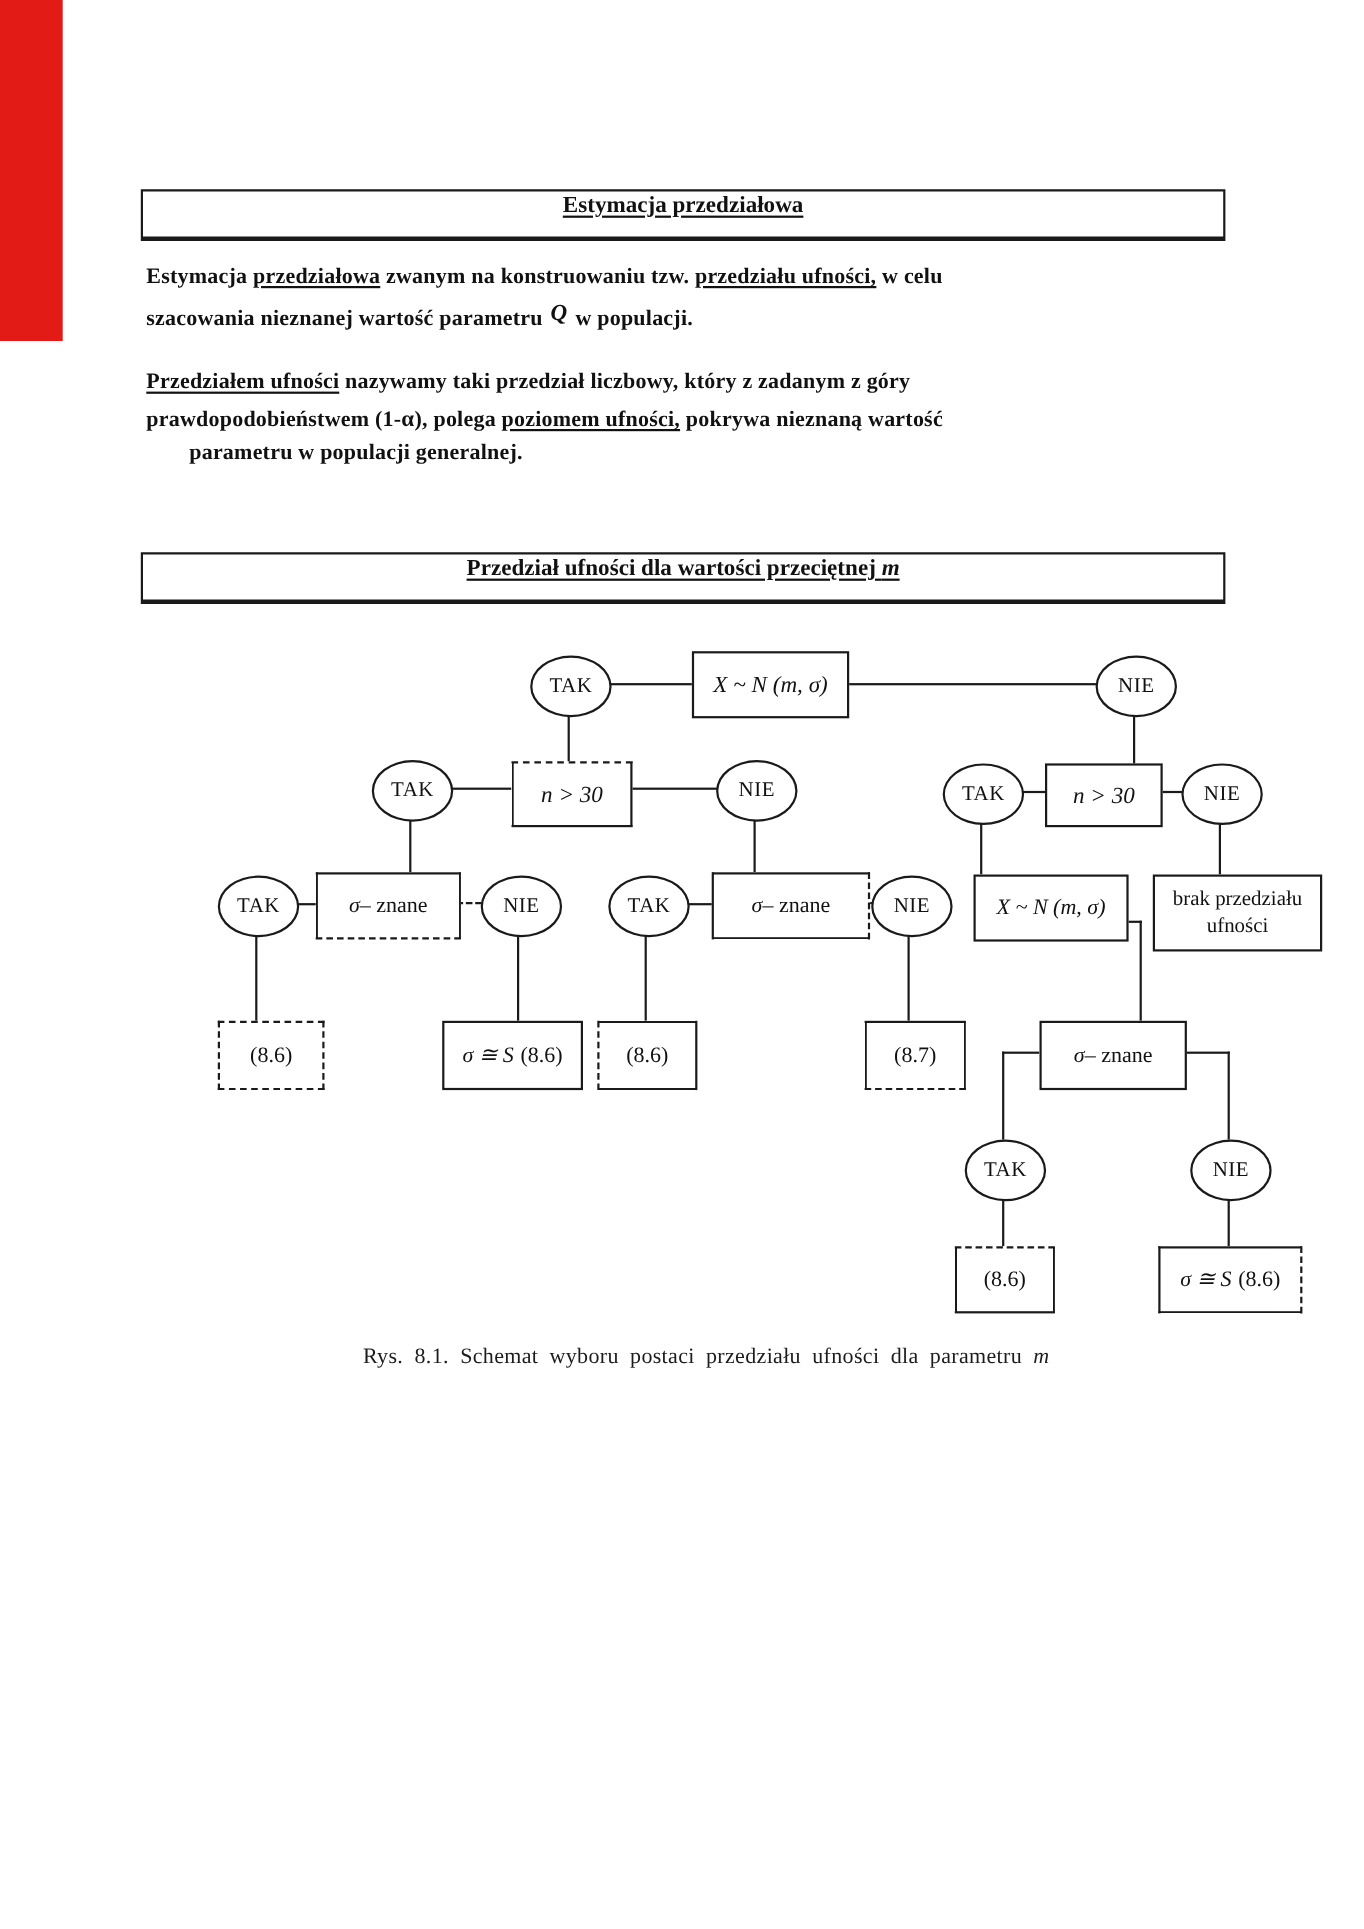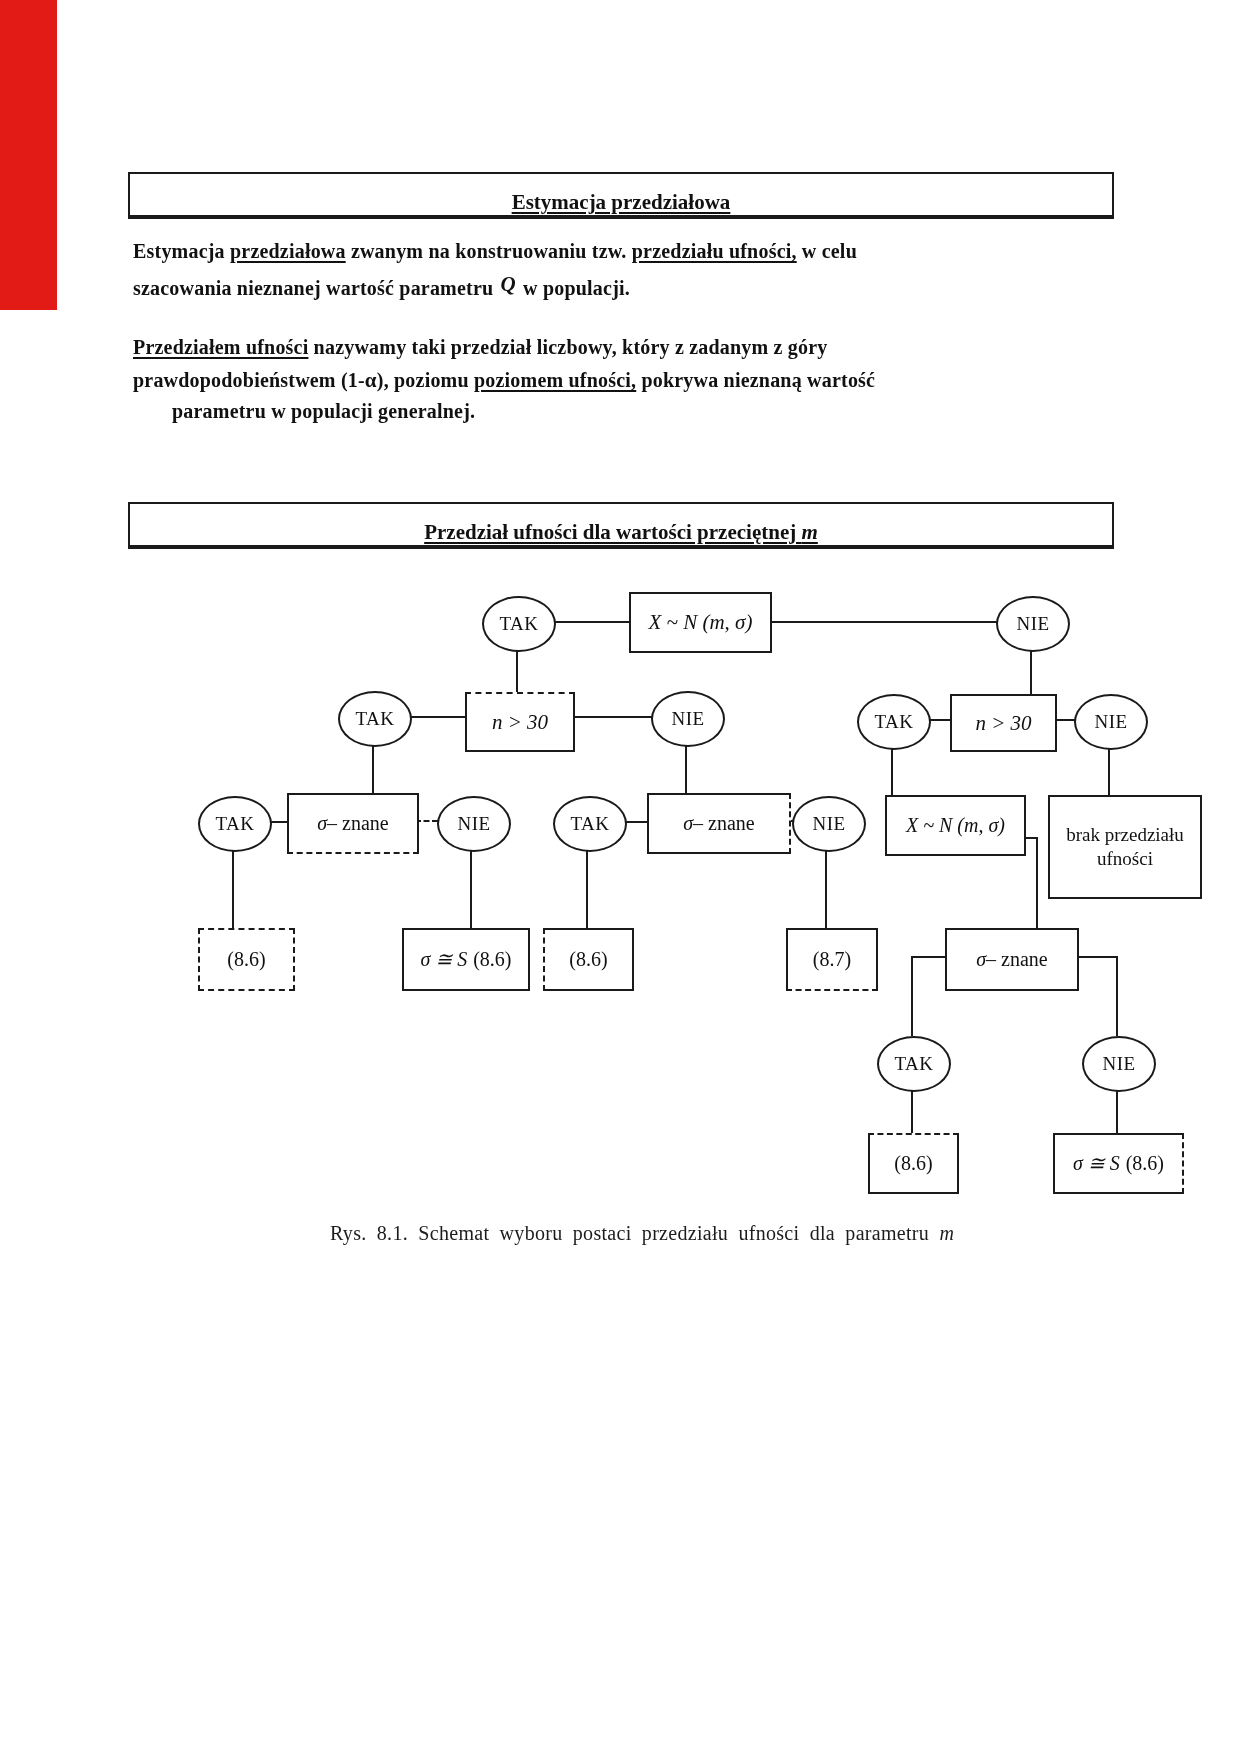--- a/index.html
+++ b/index.html
@@ -11,21 +11,21 @@
     color:#111;
     overflow:hidden;
   }
   
   .red-strip{position:absolute;left:0;top:0;width:57px;height:310px;background:#e31b17;}
 
   
   .title-box{
     position:absolute;left:128px;width:982px;height:41px;
     border:2px solid #1a1a1a;border-bottom-width:4px;
-    display:flex;align-items:flex-end;justify-content:center;
+    display:flex;align-items:flex-start;justify-content:center;
     font-weight:bold;font-size:21px;background:#fff;
   }
   .title-box .u{white-space:pre;}
   .tb1{top:172px;}
   .tb2{top:502px;}
 
   
   .pline{
     position:absolute;left:133px;
     font-weight:bold;font-size:20px;white-space:nowrap;letter-spacing:0.2px;
@@ -59,21 +59,21 @@
   .e-tak3{left:198px;top:796px;}   .e-nie3{left:437px;top:796px;}
   .e-tak4{left:553px;top:796px;}   .e-nie4{left:792px;top:796px;}
   .e-tak5{left:877px;top:1036px;}  .e-nie5{left:1082px;top:1036px;}
 
   .b-root {left:629px;top:592px;width:139px;height:57px;font-size:21px;}
   .b-n30l {left:465px;top:692px;width:106px;height:56px;font-size:21px;border-top-style:dashed;}
   .b-n30r {left:950px;top:694px;width:103px;height:54px;font-size:21px;}
   .b-sigl {left:287px;top:793px;width:128px;height:57px;border-bottom-style:dashed;}
   .b-sigm {left:647px;top:793px;width:140px;height:57px;border-right-style:dashed;}
   .b-xnrm {left:885px;top:795px;width:137px;height:57px;font-size:20px;}
-  .b-brak {left:1048px;top:795px;width:154px;height:104px;font-size:19px;padding:0 6px;box-sizing:border-box;}
+  .b-brak {left:1048px;top:795px;width:154px;height:70px;font-size:19px;padding:0 6px;box-sizing:border-box;}
   .b-l86a {left:198px;top:928px;width:93px;height:59px;border-style:dashed;}
   .b-lssa {left:402px;top:928px;width:124px;height:59px;}
   .b-l86b {left:543px;top:928px;width:87px;height:59px;border-left-style:dashed;}
   .b-l87  {left:786px;top:928px;width:88px;height:59px;border-bottom-style:dashed;}
   .b-sigr {left:945px;top:928px;width:130px;height:59px;}
   .b-l86c {left:868px;top:1133px;width:87px;height:57px;border-top-style:dashed;}
   .b-lssb {left:1053px;top:1133px;width:127px;height:57px;border-right-style:dashed;}
   .ssref{margin-left:6px;font-style:normal;}
 
   .caption{
@@ -96,21 +96,21 @@
     <span>Estymacja </span><span class="u">przedziałowa</span><span> zwanym na konstruowaniu tzw. </span><span class="u">przedziału ufności,</span><span> w celu</span>
   </div>
   <div class="pline" style="top:336px;">
     <span class="u">Przedziałem ufności</span><span> nazywamy taki przedział liczbowy, który z zadanym z góry</span>
   </div>
 
   <div class="pline" style="top:272px;">
     <span>szacowania nieznanej wartość parametru </span><span class="qsym">Q</span><span> w populacji.</span>
   </div>
   <div class="pline" style="top:368px;">
-    <span>prawdopodobieństwem (1-</span><span class="alpha">α</span><span>), poziomu </span><span class="u">poziomem ufności,</span><span> pokrywa nieznaną wartość</span>
+    <span>prawdopodobieństwem (1-</span><span class="alpha">α</span><span>), polega </span><span class="u">poziomem ufności,</span><span> pokrywa nieznaną wartość</span>
   </div>
   <div class="pline" style="top:400px;margin-left:39px;">
     <span>parametru w populacji generalnej.</span>
   </div>
 
   <div class="title-box tb2">
     <span class="u">Przedział ufności dla wartości przeciętnej </span>
       <span class="u ital">m</span>
   </div>
 

